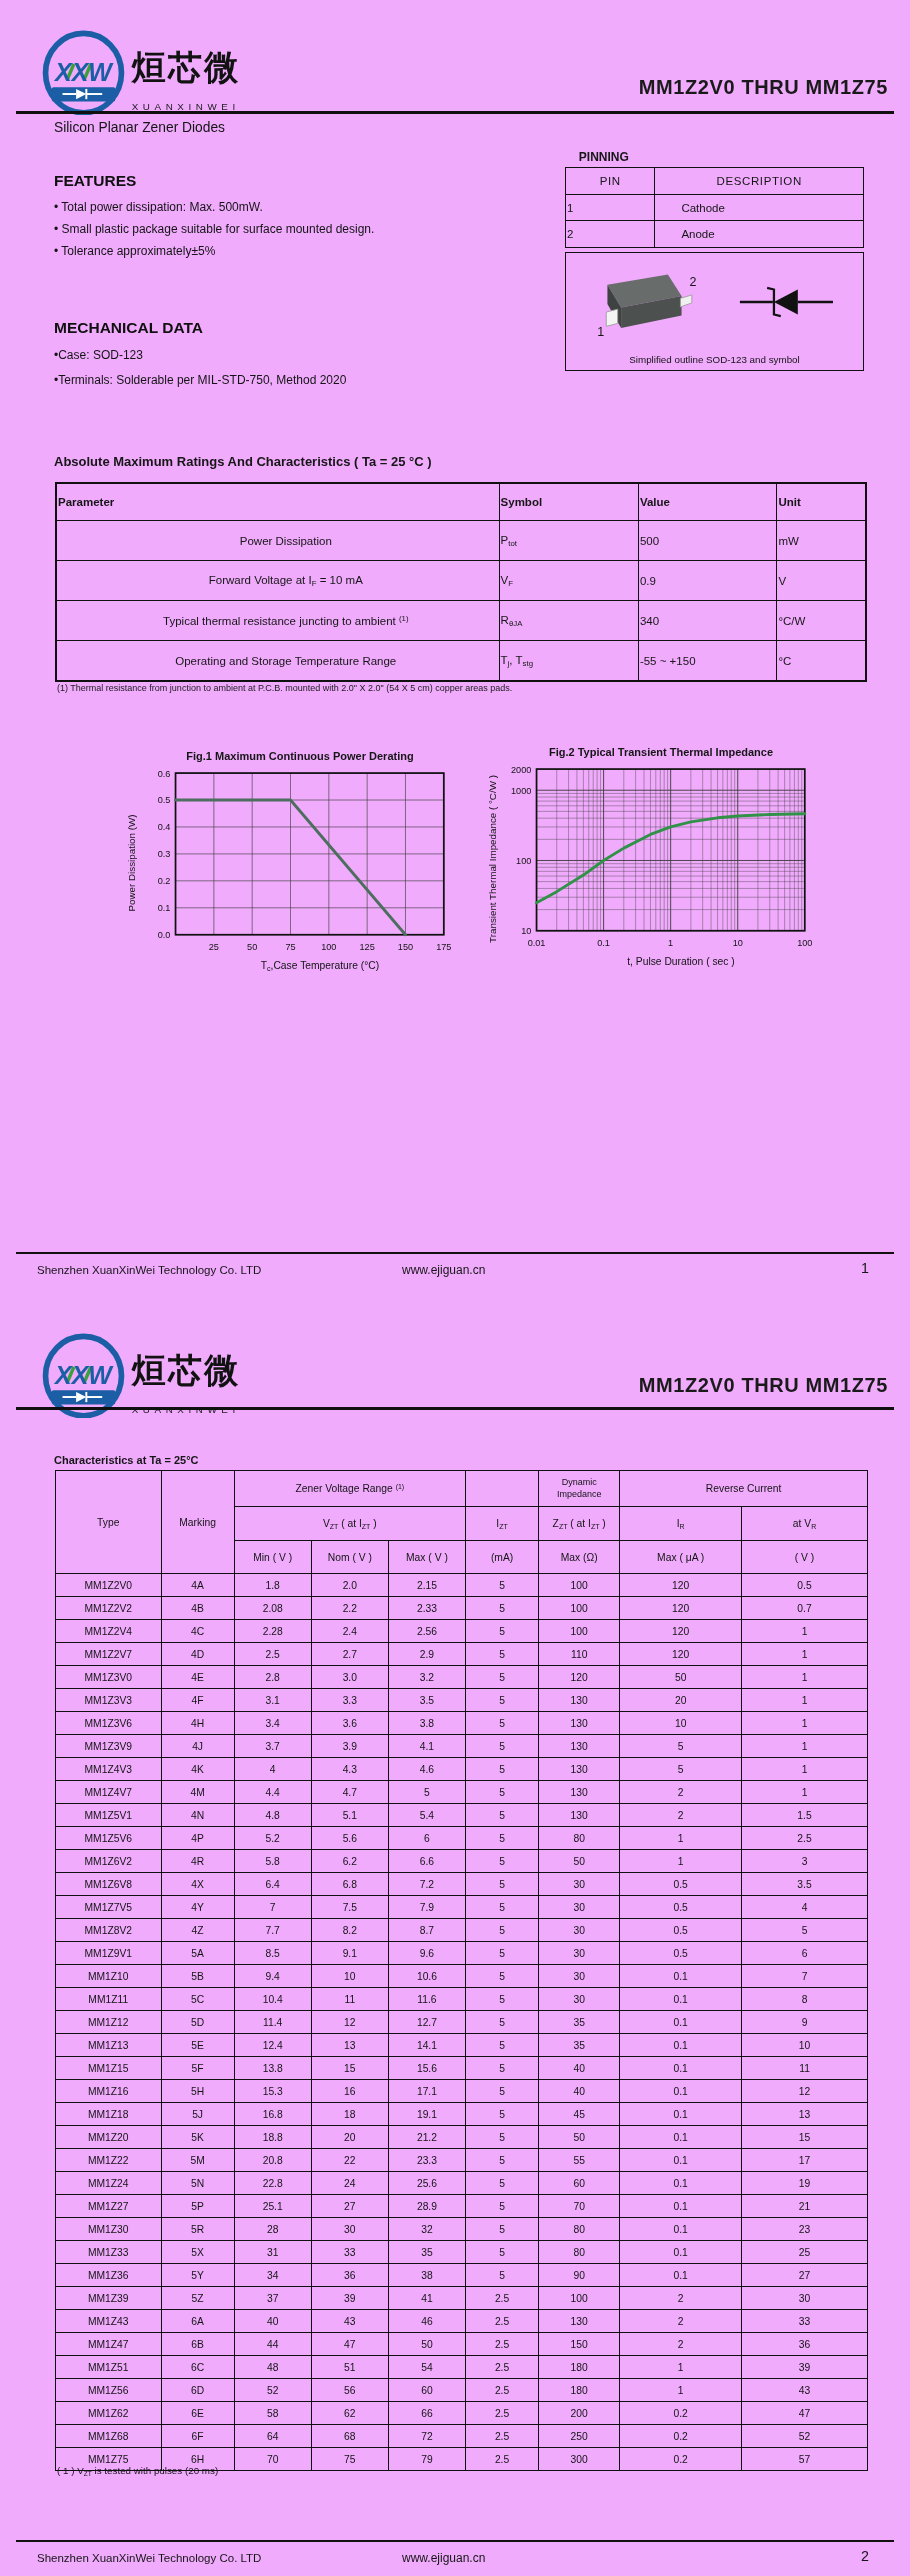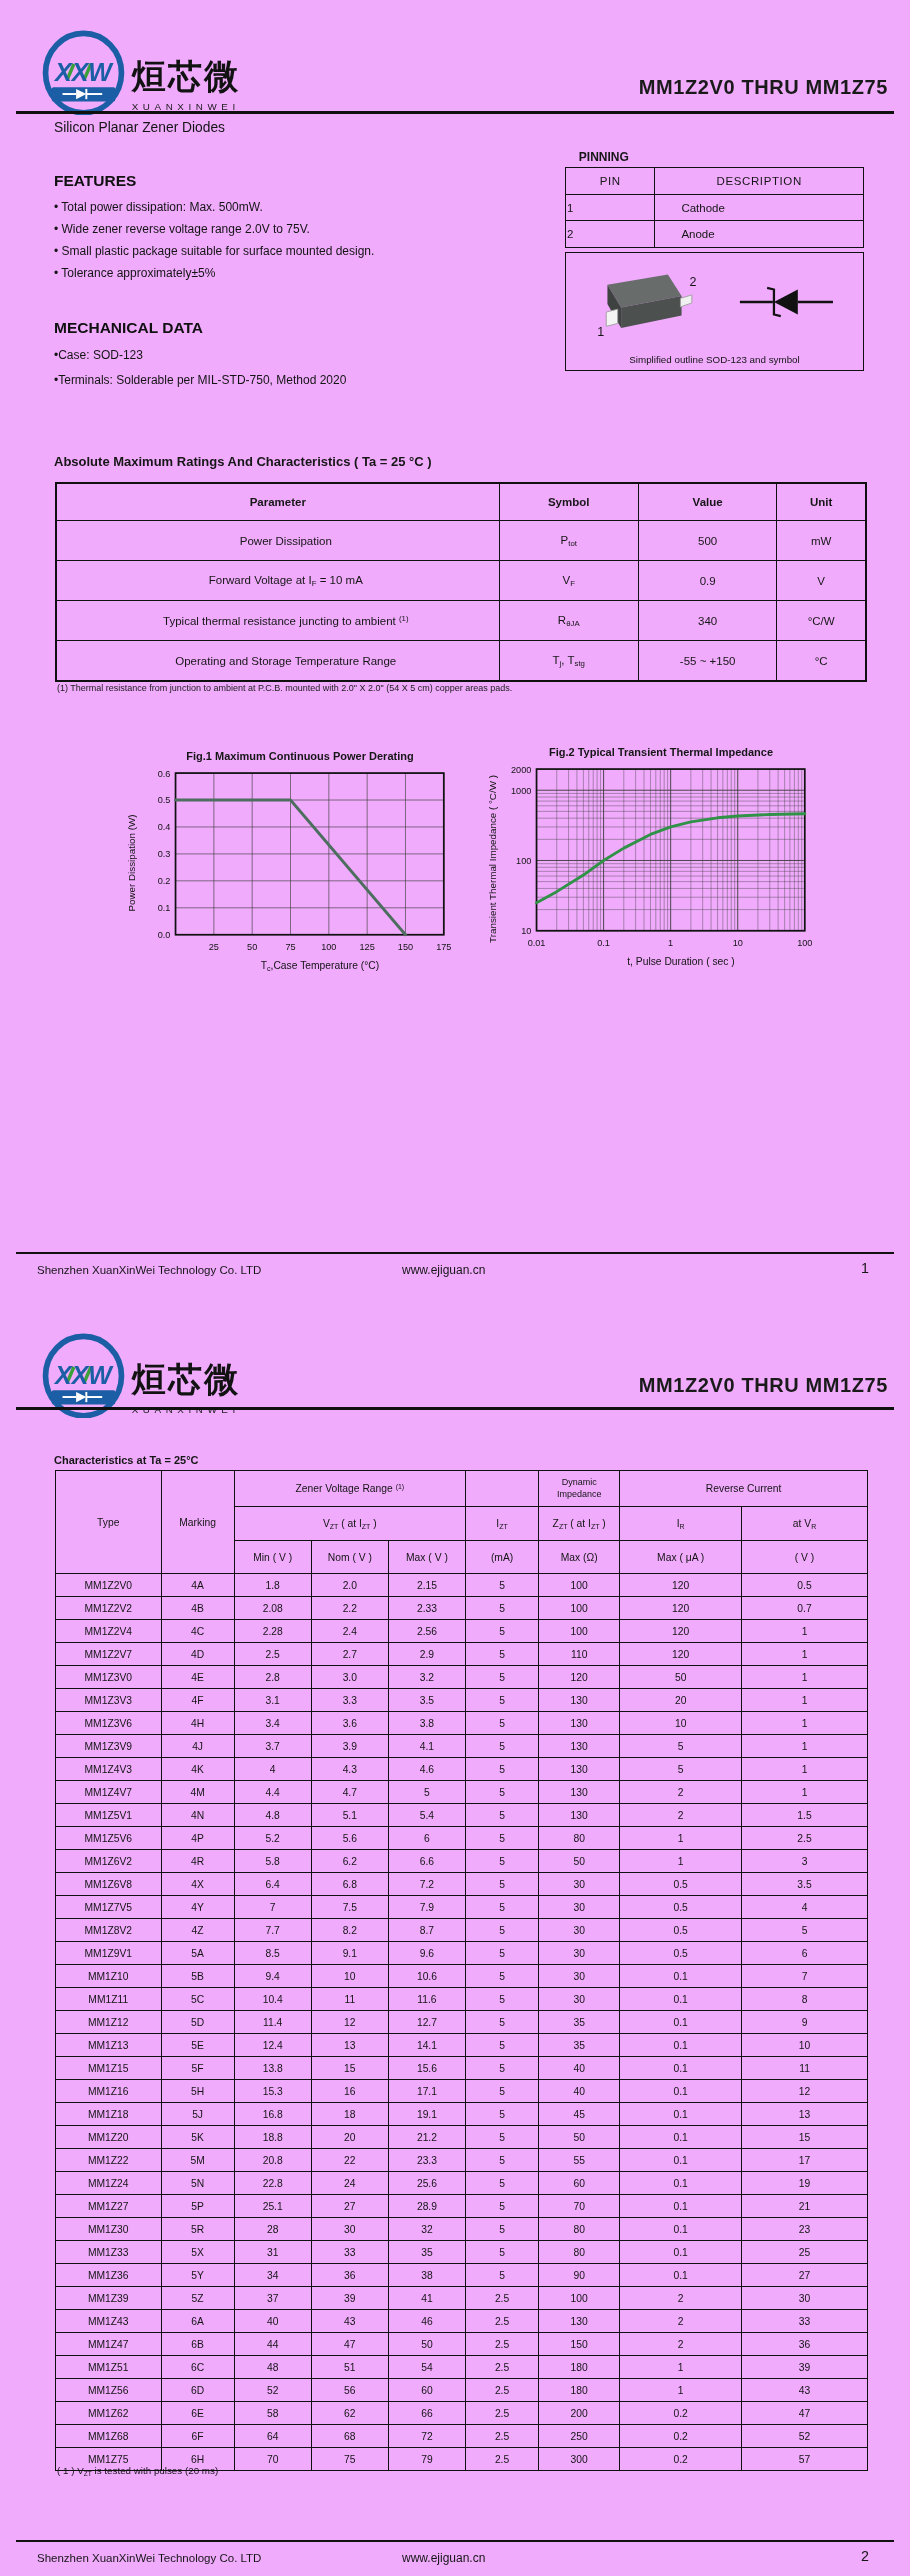--- a/index.html
+++ b/index.html
@@ -6,21 +6,21 @@
   body{width:910px;font-family:"Liberation Sans","DejaVu Sans",sans-serif;color:#161616;}
   .page{position:relative;width:910px;height:1288px;background:#f0abfc;overflow:hidden;}
   sub{font-size:68%;vertical-align:-0.25em;}
   sup{font-size:68%;vertical-align:0.45em;}
 
   
   .logo{position:absolute;left:41px;top:30px;display:flex;align-items:flex-end;}
   .logo svg{width:85px;height:85px;}
   .logo-text{margin-left:5.7px;padding-bottom:3.4px;}
   .logo-cn{font-size:34px;font-weight:bold;letter-spacing:2.3px;color:#121212;line-height:1;}
-  .logo-en{font-size:9.8px;letter-spacing:4.6px;color:#1c1c1c;margin-top:8px;}
+  .logo-en{font-size:9.8px;letter-spacing:4.6px;color:#1c1c1c;margin-top:17px;}
   .doc-title{position:absolute;right:22px;font-size:20px;font-weight:bold;letter-spacing:0.6px;color:#1a1a1a;}
   .page1 .doc-title{top:76px;}
   .page2 .doc-title{top:86px;}
   .hrule{position:absolute;left:16px;right:16px;height:2.9px;background:#101010;}
   .page1 .hrule.top{top:111px;}
   .page2 .hrule.top{top:119px;}
   .hrule.bottom{top:1252px;height:2.3px;}
   .subtitle{position:absolute;left:54px;top:120px;font-size:13.8px;color:#141414;}
 
   
@@ -41,21 +41,21 @@
   .pin-table td:last-child{text-align:left;padding-left:26px;}
 
   .outline-box{position:absolute;left:565px;top:252px;width:299px;height:119px;border:1.4px solid #101010;box-sizing:border-box;}
   .outline-caption{position:absolute;left:0;right:0;bottom:4.6px;text-align:center;font-size:9.8px;color:#141414;}
   .pkg{position:absolute;left:17px;top:10.3px;width:115px;height:77px;}
   .dio{position:absolute;right:27.5px;top:27.5px;width:98px;height:42px;}
 
   
   .absmax-h{position:absolute;left:54px;top:454px;font-size:13px;font-weight:bold;}
   .absmax{position:absolute;left:55px;top:482px;width:812px;border:2px solid #101010;}
-  .absmax th,.absmax td{border:1.7px solid #101010;border-left-width:1.1px;border-right-width:1.1px;font-size:11.5px;text-align:center;}
+  .absmax th,.absmax td{border:1.7px solid #101010;border-left-width:1.1px;border-right-width:1.1px;font-size:11.5px;text-align:left;}
   .absmax th{height:34px;font-weight:bold;}
   .absmax td{height:37px;font-weight:normal;}
   .absmax td.param{text-align:center;padding-left:17px;}
   .absmax col.c-param{width:54.7%;}
   .absmax col.c-sym{width:17.2%;}
   .absmax col.c-val{width:17.1%;}
   .absmax col.c-unit{width:11%;}
   .absmax-note{position:absolute;left:57px;top:683px;font-size:9px;color:#1a1a1a;}
 
   
@@ -116,21 +116,20 @@
     </div>
   </div>
 
   <div class="doc-title">MM1Z2V0  THRU  MM1Z75</div>
   <div class="hrule top"></div>
   <div class="subtitle">Silicon Planar Zener Diodes</div>
 
   <div class="features">
     <p class="sec-h">FEATURES</p>
     <div class="feat-item">• Total power dissipation: Max. 500mW.</div>
-    <div class="feat-item">• Wide zener reverse voltage range 2.0V to 75V.</div>
     <div class="feat-item">• Small plastic package suitable for surface mounted design.</div>
     <div class="feat-item">• Tolerance approximately±5%</div>
   </div>
 
   <div class="mech">
     <p class="sec-h">MECHANICAL DATA</p>
     <div class="feat-item">•Case: SOD-123</div>
     <div class="feat-item">•Terminals: Solderable per MIL-STD-750, Method 2020</div>
   </div>
 

